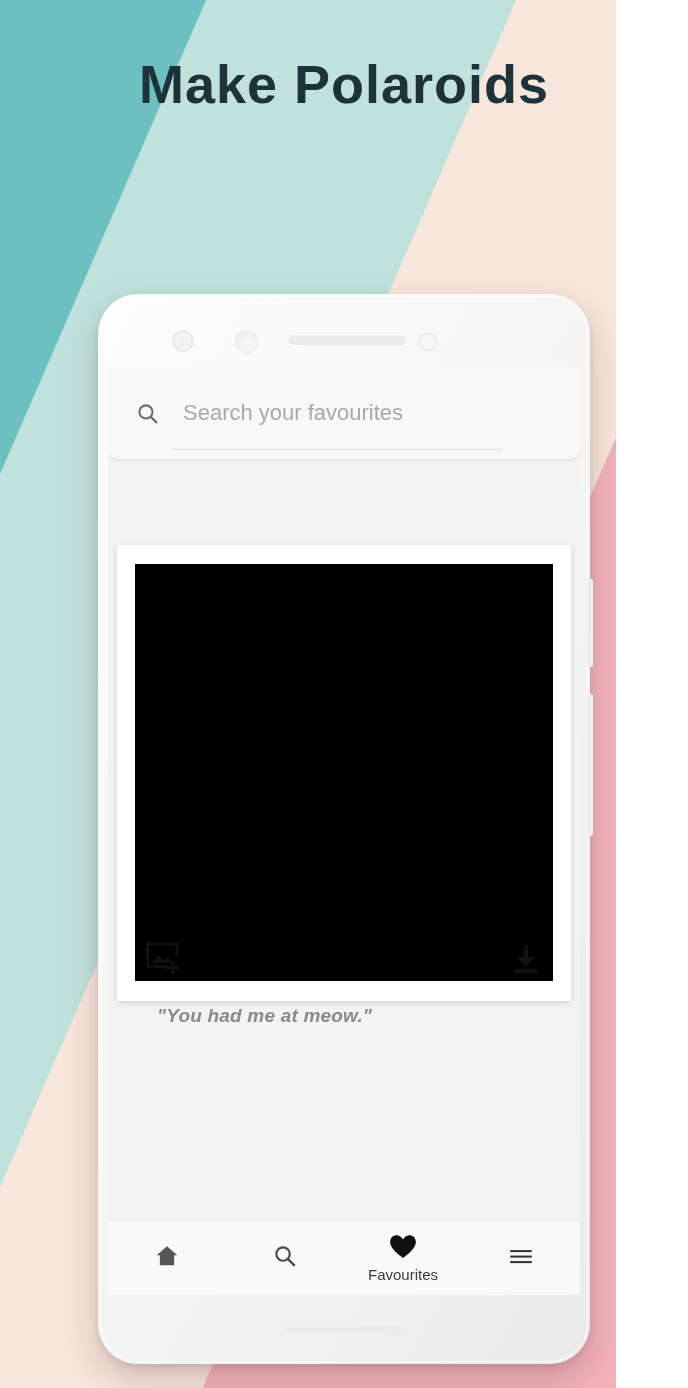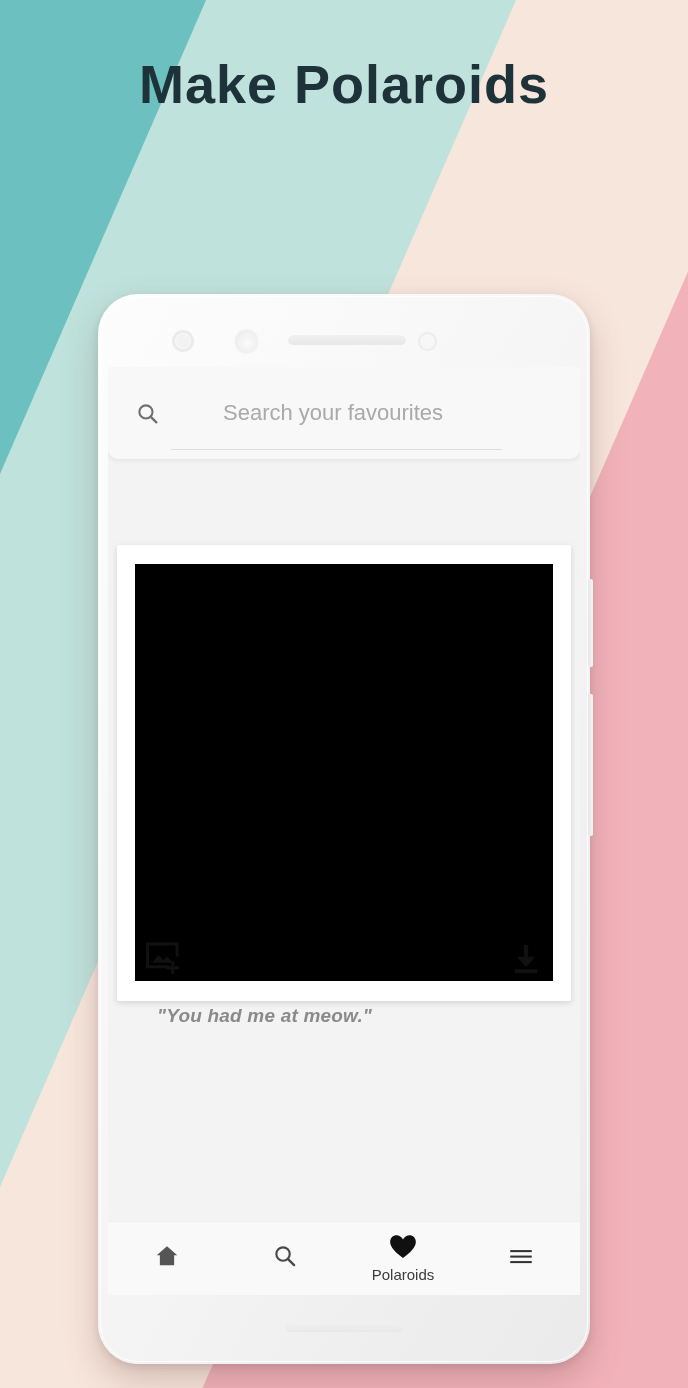--- a/index.html
+++ b/index.html
@@ -5,21 +5,21 @@
   * { box-sizing: border-box; margin: 0; padding: 0; }
   html, body {
     width: 688px; height: 1388px;
     overflow: hidden;
     font-family: "Liberation Sans", sans-serif;
   }
 
   
   #stage {
     position: relative;
-    width: 688px; height: 1388px;
+    width: 616px; height: 1388px;
     background: #eab308;
     overflow: hidden;
   }
   .stripe {
     position: absolute;
     top: -400px;
     height: 2400px;
     transform: rotate(23.5deg);
     transform-origin: top left;
   }
@@ -140,21 +140,21 @@
     display: flex; align-items: center; justify-content: center;
   }
 
   
   #search-card {
     background: #f8f8f8;
     border-radius: 0 0 10px 10px;
     height: 92px;
     position: relative;
     box-shadow: 0 2px 4px rgba(0,0,0,.06);
-    display: flex; align-items: center; gap: 40px;
+    display: flex; align-items: center;
   }
   #search-icon-wrap { margin-left: 27px; display: flex; }
   #search-placeholder {
     margin-left: 23px;
     color: #a9a9a9;
     font-size: 22px;
   }
   #search-underline {
     position: absolute;
     left: 63px; right: 78px; bottom: 9px;
@@ -301,21 +301,21 @@
           </span>
           <span class="nav-label"></span>
         </div>
 
         <div class="nav-item">
           <span>
             <svg width="28" height="26" viewBox="0 0 24 22">
               <path d="M12 20.5 C2.2 13.4 1 9.3 1 6.6 C1 3.3 3.5 1 6.4 1 C8.8 1 10.9 2.4 12 4.6 C13.1 2.4 15.2 1 17.6 1 C20.5 1 23 3.3 23 6.6 C23 9.3 21.8 13.4 12 20.5 Z" fill="#101010"></path>
             </svg>
           </span>
-          <span class="nav-label">Polaroids</span>
+          <span class="nav-label">Favourites</span>
         </div>
 
         <div class="nav-item">
           <span>
             <svg width="28" height="26" viewBox="0 0 26 24">
               <rect x="3" y="6.5" width="20" height="1.9" fill="#333333"></rect>
               <rect x="3" y="11.6" width="20" height="1.9" fill="#333333"></rect>
               <rect x="3" y="16.7" width="20" height="1.9" fill="#333333"></rect>
             </svg>
           </span>

